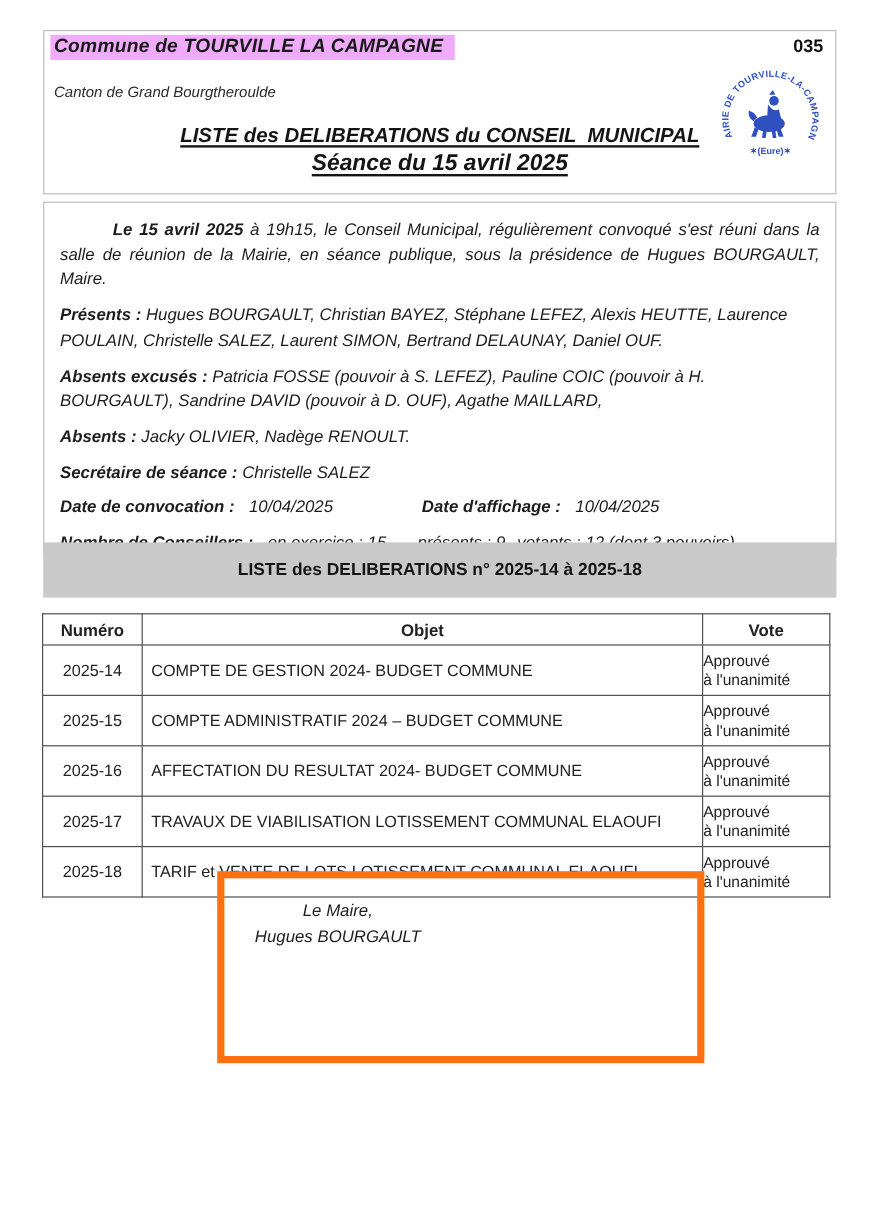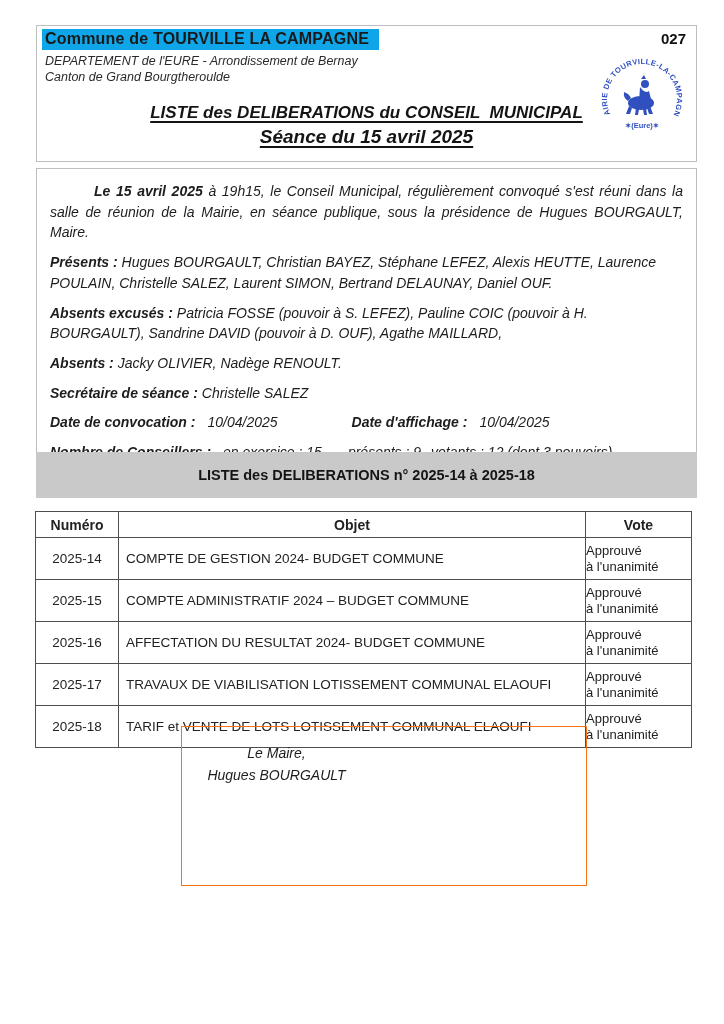--- a/index.html
+++ b/index.html
@@ -7,22 +7,22 @@
     position:relative; width:724px; height:1024px; background:#ffffff;
     font-family:"Liberation Sans", sans-serif; color:#1d1d1d; overflow:hidden;
   }
 
   
   .header-box {
     position:absolute; left:36px; top:25px; width:661px; height:137px;
     border:1px solid #bdbdbd; box-sizing:border-box;
   }
   .commune {
-    position:absolute; left:5px; top:3px; font-size:16px; font-weight:bold; 
-    background:#0ea5e9; padding:1px 10px 2px 3px; letter-spacing:0.2px; color:#191919;
+    position:absolute; left:5px; top:3px; font-size:16px; font-weight:bold; font-style:italic;
+    background:#f0abfc; padding:1px 10px 2px 3px; letter-spacing:0.2px; color:#191919;
   }
   .dept    { position:absolute; left:8px; top:28px; font-size:12.5px; font-style:italic; color:#2a2a2a; }
   .canton  { position:absolute; left:8px; top:44px; font-size:12.5px; font-style:italic; color:#2a2a2a; }
   .pagenum { position:absolute; right:10px; top:4px; font-size:15px; font-weight:bold; color:#111; }
   .seal    { position:absolute; right:12px; top:28px; }
   .title1 {
     position:absolute; left:0; right:0; top:77px; text-align:center;
     font-weight:bold; font-style:italic; font-size:17px; white-space:pre;
     text-decoration:underline; text-underline-offset:3px; text-decoration-thickness:1.5px; color:#141414;
   }
@@ -63,36 +63,35 @@
   .delib th, .delib td { border:1px solid #4f4f4f; }
   .delib thead th { height:25px; font-weight:bold; font-size:14px; text-align:center; padding:0; }
   .delib tbody td { height:37px; }
   td.num  { text-align:center; }
   td.obj  { padding-left:7px; }
   td.vote { font-size:13px; line-height:1.2; padding:2px 0; }
 
   
   .sigbox {
     position:absolute; left:181px; top:726px; width:406px; height:160px;
-    border:1px solid #f97316; box-sizing:border-box; display:flex;
+    border:6px solid #f97316; box-sizing:border-box; display:flex;
     font-style:italic; font-size:14px; color:#1d1d1d;
   }
   .sigcell { flex:0 0 189px; text-align:center; padding-top:16px; line-height:1.55; box-sizing:border-box; }
   .sigcell.right { flex:1 1 auto; border-left:1px solid #7d7d7d; }
 </style>
 </head>
 <body>
 
 <div class="page">
 
   <div class="header-box">
     <div class="commune">Commune de TOURVILLE LA CAMPAGNE</div>
-    <div class="dept">DEPARTEMENT de l'EURE - Arrondissement de Bernay</div>
     <div class="canton">Canton de Grand Bourgtheroulde</div>
-    <div class="pagenum">027</div>
+    <div class="pagenum">035</div>
 
     <svg class="seal" width="84" height="86" viewBox="0 0 84 86">
       <defs>
         <path id="arcTop" d="M 10.3,59.8 A 35,35 0 1 1 73.7,59.8" fill="none"></path>
       </defs>
       <g fill="#3050c0">
         <text font-family="Liberation Sans, sans-serif" font-size="7.6" font-weight="bold" letter-spacing="0.35">
           <textPath href="#arcTop" startOffset="50%" text-anchor="middle">MAIRIE DE TOURVILLE-LA-CAMPAGNE</textPath>
         </text>
         <text x="42" y="74" text-anchor="middle" font-family="Liberation Sans, sans-serif" font-size="7.5" font-weight="bold">✶(Eure)✶</text>

